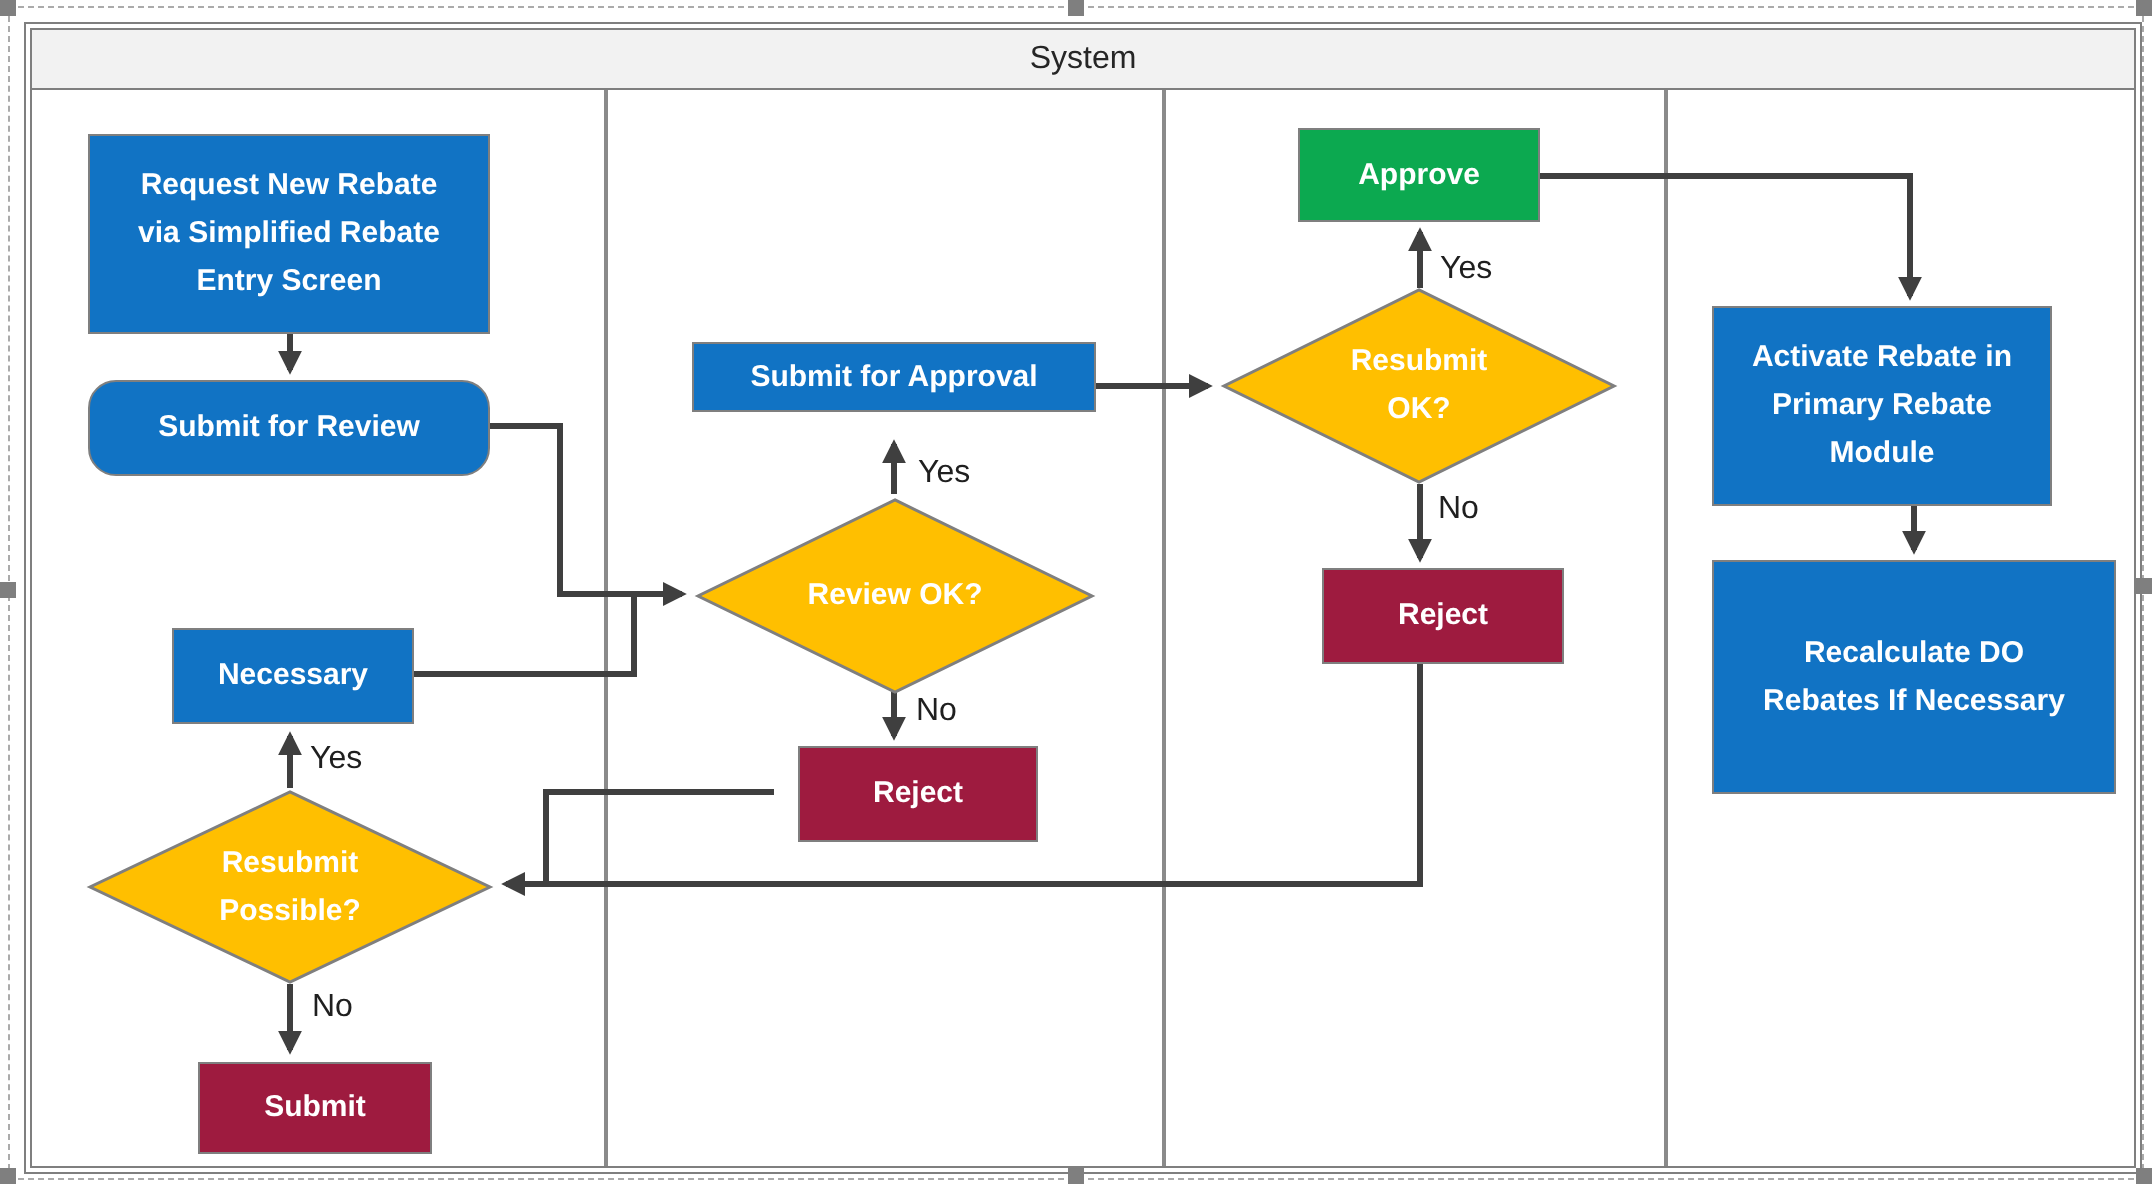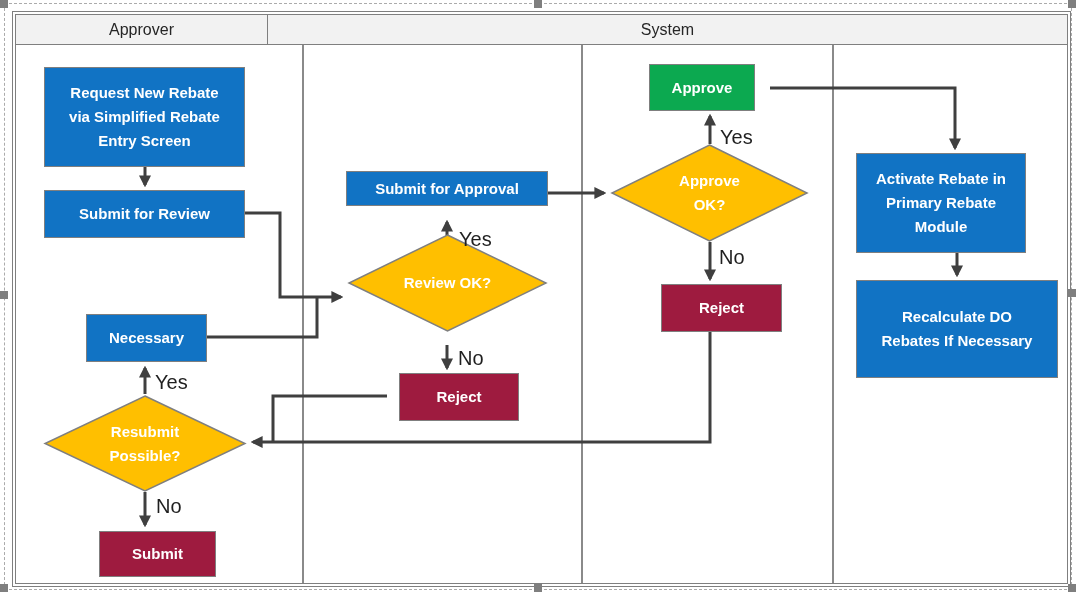--- a/index.html
+++ b/index.html
@@ -41,29 +41,28 @@
   .pad{padding:0 17px;text-align:center;}
   .diamond{position:absolute;z-index:3;}
   .diamond svg{position:absolute;left:0;top:0;width:100%;height:100%;}
   .diamond .dlabel{position:absolute;left:0;top:0;right:0;bottom:0;
         display:flex;align-items:center;justify-content:center;text-align:center;
         color:#fff;font-weight:bold;font-size:15px;line-height:24px;}
   .dlabel span{display:inline-block;}
   .w120 span{max-width:125px;} .w90 span{max-width:95px;}
 
   
-  .edge-label{position:absolute;font-size:20px;color:#1F1F1F;z-index:4;}
+  .edge-label{position:absolute;font-size:16px;color:#1F1F1F;z-index:4;}
 </style>
 </head>
 <body>
 
 <div class="table">
   <div class="table-inner">
     <div class="lane-header-row">
-      <div class="lane-header lw2">Approver</div>
       <div class="lane-header lw3">System</div>
     </div>
     <div class="lane-line ll0"></div>
     <div class="lane-line ll1"></div>
     <div class="lane-line ll2"></div>
   </div>
 </div>
 
 <svg class="wires" width="1076" height="592" viewBox="0 0 1076 592">
   <defs>
@@ -85,72 +84,72 @@
     <path d="M710,332 L710,442 L253,442" marker-end="url(#arr)"></path>
     <path d="M387,396 L273,396 L273,442"></path>
     <path d="M145,394 L145,368" marker-end="url(#arr)"></path>
     <path d="M145,492 L145,525" marker-end="url(#arr)"></path>
   </g>
 </svg>
 
 <div class="node blue pad" style="left:44px;top:67px;width:201px;height:100px;">
   <span>Request New Rebate via Simplified Rebate Entry Screen</span>
 </div>
-<div class="node blue" style="left:44px;top:190px;width:201px;height:48px;">
+<div class="node blue" style="left:44px;top:190px;width:201px;height:48px;border-radius:14px;">
   <span>Submit for Review</span>
 </div>
 <div class="node blue" style="left:86px;top:314px;width:121px;height:48px;">
   <span>Necessary</span>
 </div>
 <div class="diamond w120" style="left:43px;top:395px;width:204px;height:97px;">
   <svg viewBox="0 0 100 100" preserveAspectRatio="none">
     <polygon points="50,1 99,50 50,99 1,50" fill="#FFBF00" stroke="#7F7F7F" stroke-width="1.5" vector-effect="non-scaling-stroke"></polygon>
   </svg>
   <div class="dlabel">
       <span>Resubmit Possible?</span>
     </div>
 </div>
 <div class="node red" style="left:87px;top:531px;width:117px;height:46px;">
   <span>Submit</span>
 </div>
 
 <div class="node blue" style="left:346px;top:171px;width:202px;height:35px;">
   <span>Submit for Approval</span>
 </div>
-<div class="diamond w90" style="left:347px;top:234px;width:201px;height:98px;">
+<div class="diamond w90" style="left:347px;top:249px;width:201px;height:98px;">
   <svg viewBox="0 0 100 100" preserveAspectRatio="none">
     <polygon points="50,1 99,50 50,99 1,50" fill="#FFBF00" stroke="#7F7F7F" stroke-width="1.5" vector-effect="non-scaling-stroke"></polygon>
   </svg>
   <div class="dlabel">
       <span>Review OK?</span>
     </div>
 </div>
 <div class="node red" style="left:387px;top:373px;width:120px;height:48px;">
   <span>Reject</span>
 </div>
 
-<div class="node green" style="left:649px;top:64px;width:106px;height:47px;">
+<div class="node green" style="left:649px;top:64px;width:121px;height:47px;">
   <span>Approve</span>
 </div>
 <div class="diamond w90" style="left:610px;top:144px;width:199px;height:98px;">
   <svg viewBox="0 0 100 100" preserveAspectRatio="none">
     <polygon points="50,1 99,50 50,99 1,50" fill="#FFBF00" stroke="#7F7F7F" stroke-width="1.5" vector-effect="non-scaling-stroke"></polygon>
   </svg>
   <div class="dlabel">
-      <span>Approve OK?</span>
+      <span>Resubmit OK?</span>
     </div>
 </div>
 <div class="node red" style="left:649px;top:284px;width:121px;height:48px;">
   <span>Reject</span>
 </div>
 
 <div class="node blue pad" style="left:856px;top:153px;width:170px;height:100px;">
   <span>Activate Rebate in Primary Rebate Module</span>
 </div>
-<div class="node blue pad" style="left:856px;top:280px;width:202px;height:98px;">
+<div class="node blue pad" style="left:856px;top:280px;width:202px;height:117px;">
   <span>Recalculate DO Rebates If Necessary</span>
 </div>
 
 <span class="edge-label" style="left:155px;top:371px;">Yes</span>
 <span class="edge-label" style="left:156px;top:495px;">No</span>
 <span class="edge-label" style="left:459px;top:228px;">Yes</span>
 <span class="edge-label" style="left:458px;top:347px;">No</span>
 <span class="edge-label" style="left:720px;top:126px;">Yes</span>
 <span class="edge-label" style="left:719px;top:246px;">No</span>
 

